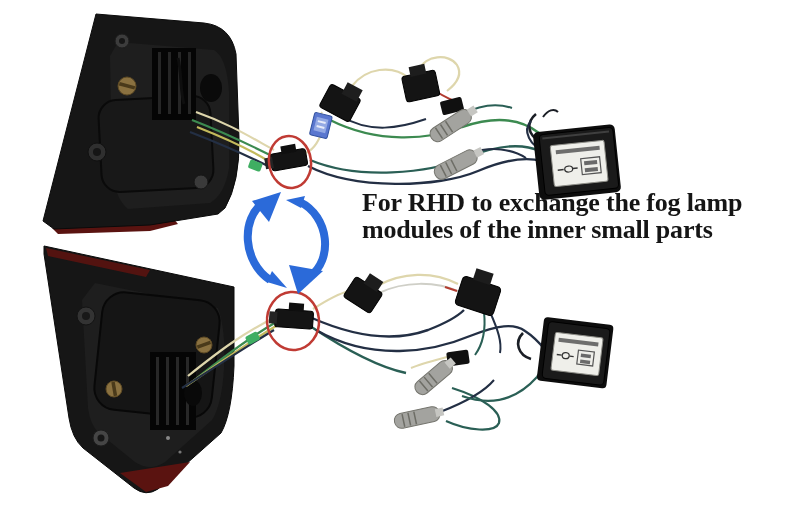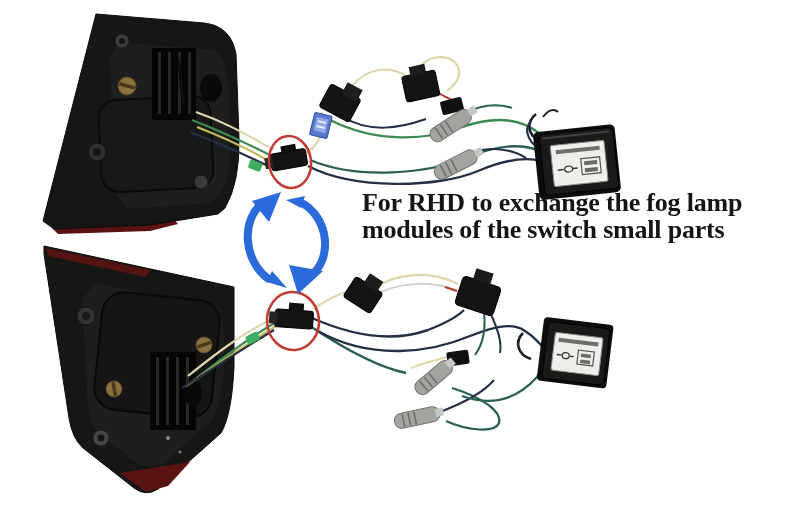--- a/index.html
+++ b/index.html
@@ -226,15 +226,15 @@
     <polygon points="281,192 252,201 269,222" fill="#2b6ad9"></polygon>
     <polygon points="287,288 267,282 272,271" fill="#2b6ad9"></polygon>
     <path fill="none" stroke-width="8" d="M 300,202 C 329,216 334,260 309,277" stroke="#2b6ad9"></path>
     <polygon points="298,294 289,265 323,271" fill="#2b6ad9"></polygon>
     <polygon points="286,200 305,196 301,208" fill="#2b6ad9"></polygon>
   </g>
 </svg>
 
   <div class="caption">
     <div>For RHD to exchange the fog lamp</div>
-    <div>modules of the switch small parts</div>
+    <div>modules of the inner small parts</div>
   </div>
 </div>
 
 </body></html>

